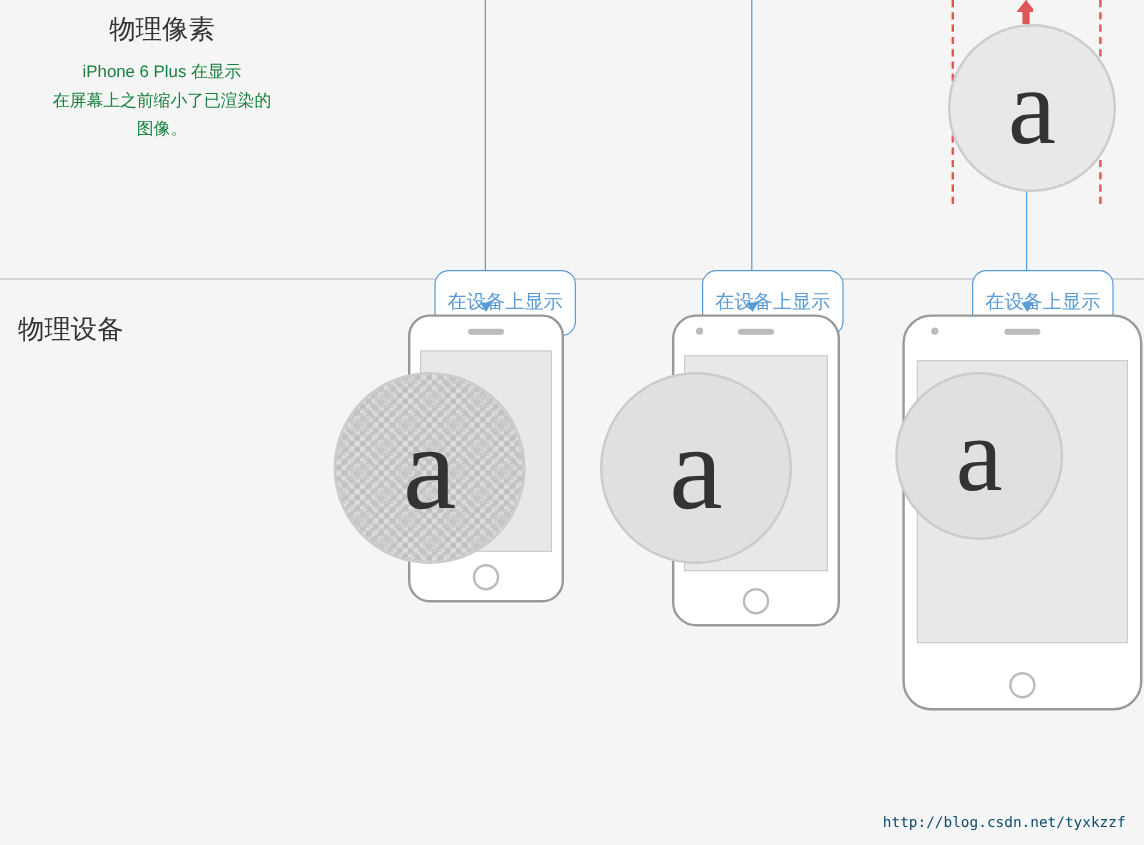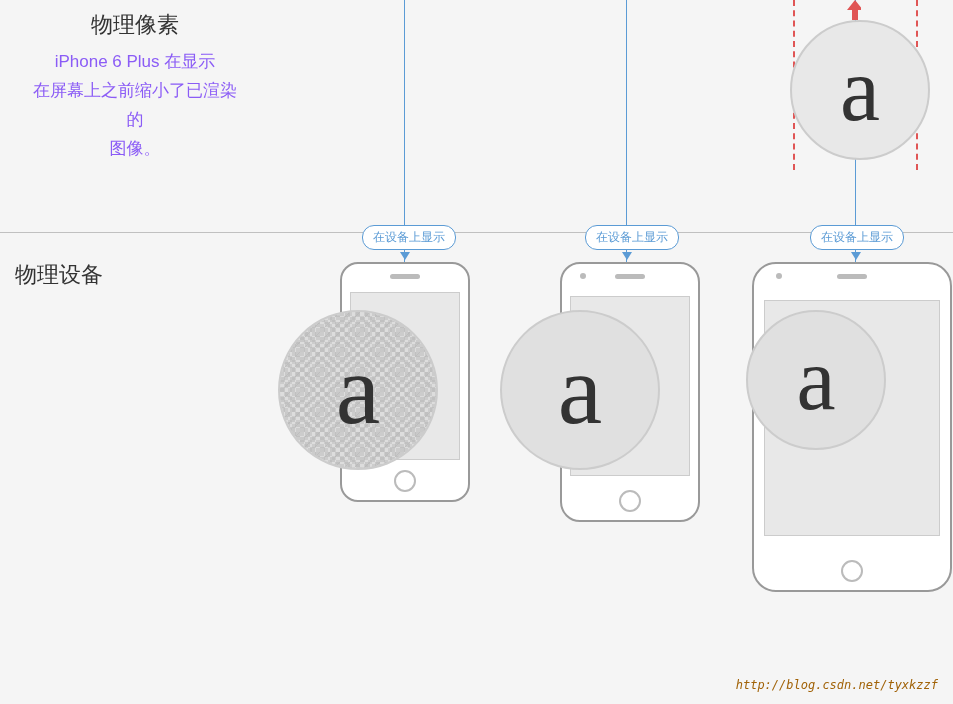--- a/index.html
+++ b/index.html
@@ -29,22 +29,22 @@
     }
 
     .section-title {
       font-size: 22px;
       color: #333;
       font-weight: normal;
       margin-bottom: 8px;
     }
 
     .section-desc {
-      font-size: 17px;
-      color: #8b5cf6;
+      font-size: 14px;
+      color: #15803d;
       line-height: 1.7;
     }
 
     .section-physical-device {
       position: absolute;
       top: 260px;
       left: 0;
       width: 270px;
       text-align: left;
       padding: 0 15px;
@@ -96,22 +96,22 @@
       top: 0;
       width: 14px;
       height: 20px;
     }
 
     
     .display-badge {
       position: absolute;
       border: 1px solid #5b9bd5;
       border-radius: 12px;
-      padding: 3px 10px;
-      font-size: 12px;
+      padding: 16px 10px;
+      font-size: 16px;
       color: #5b9bd5;
       background: white;
       top: 225px;
       white-space: nowrap;
     }
 
     .badge-1 { left: 362px; }
     .badge-2 { left: 585px; }
     .badge-3 { left: 810px; }
 
@@ -293,23 +293,22 @@
       height: 140px;
       background: #e0e0e0;
     }
 
     
     .watermark {
       position: absolute;
       bottom: 12px;
       right: 15px;
       font-size: 12px;
-      color: #a16207;
+      color: #0c4a6e;
       font-family: monospace;
-      font-style: italic;
     }
 
     
     .pixel-overlay {
       position: absolute;
       top: 0; left: 0; right: 0; bottom: 0;
       border-radius: 50%;
       background-image:
         linear-gradient(45deg, rgba(180,180,180,0.5) 25%, transparent 25%),
         linear-gradient(-45deg, rgba(180,180,180,0.5) 25%, transparent 25%),

